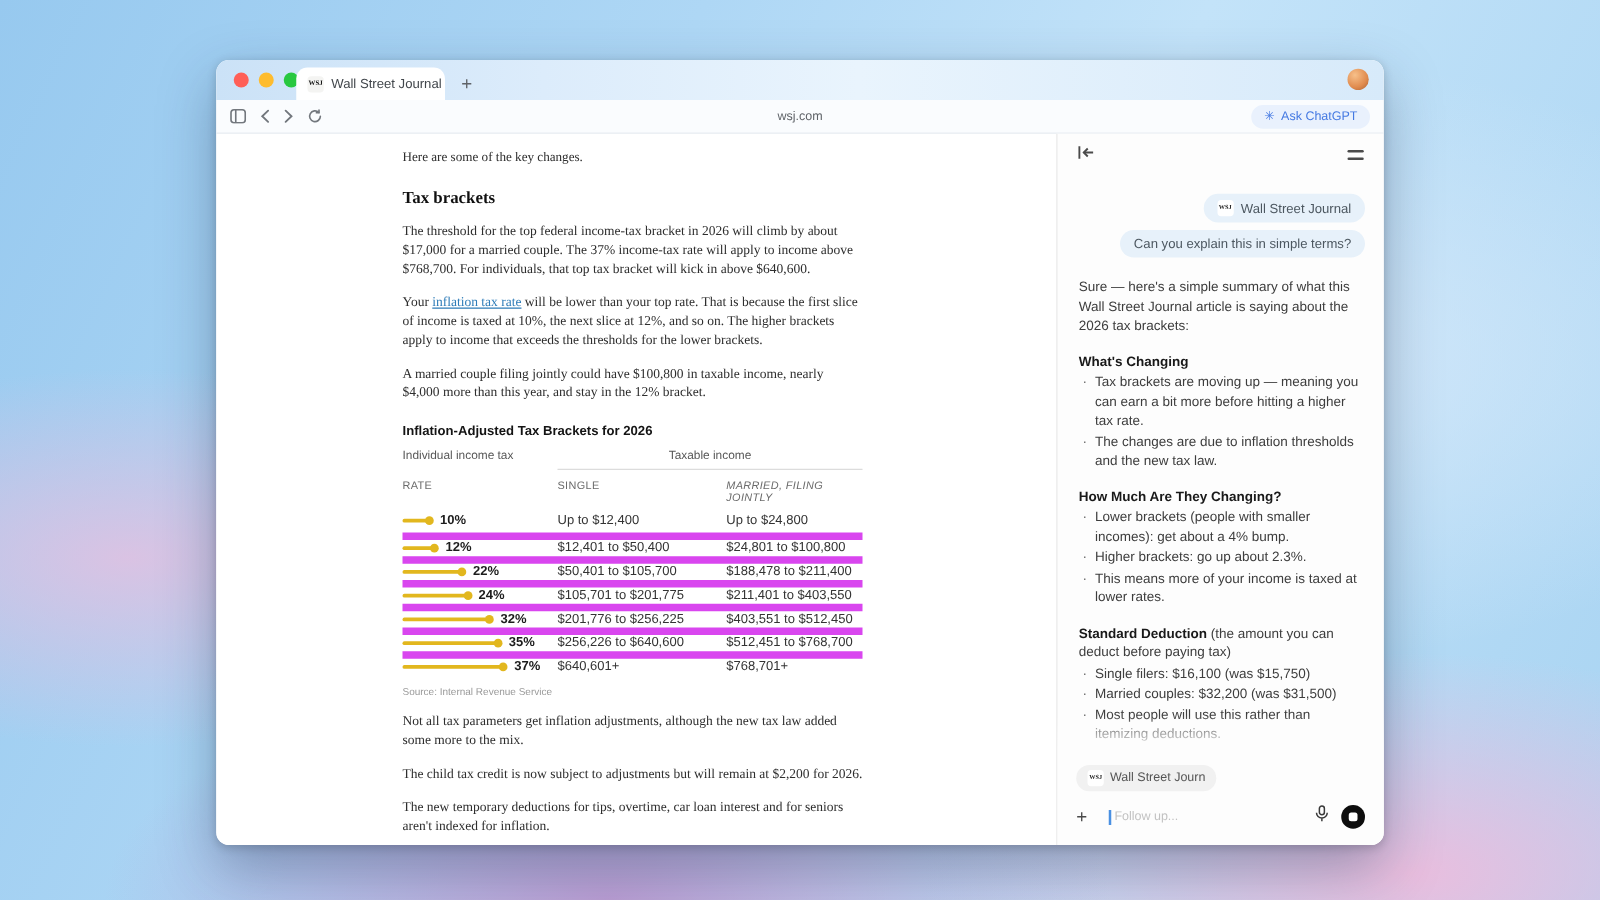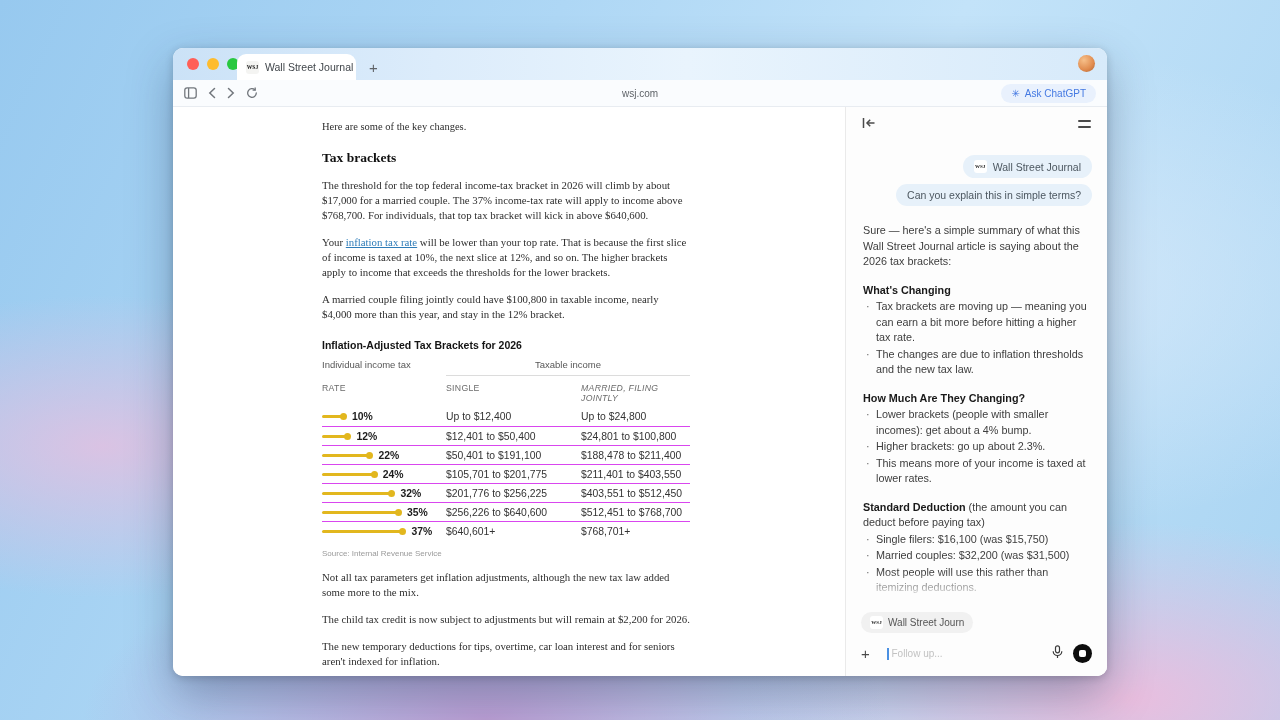--- a/index.html
+++ b/index.html
@@ -54,21 +54,21 @@
   
   .taxtable { margin-top:17px; font-family:"Liberation Sans", sans-serif; }
   .t-title { font-size:10.5px; font-weight:700; color:#141414; }
   .t-group { display:flex; margin-top:8px; }
   .g-left { width:124px; font-size:9.5px; color:#575757; }
   .g-right { flex:1; text-align:center; font-size:9.5px; color:#575757;
     border-bottom:1px solid #dcdcdc; padding-bottom:5px; }
   .t-head { display:flex; margin-top:7px; margin-bottom:4px; font-size:8.7px; color:#6b6b6b; letter-spacing:.3px; }
   .t-head .c1 { width:124px; } .t-head .c2 { width:135px; } .t-head .c3 { flex:1;font-style:italic; }
   .t-row { display:flex; align-items:center; height:19px; font-size:10.4px; color:#333; }
-  .t-row + .t-row { border-top:1px solid #d946ef; }
+  .t-row + .t-row { border-top:6px solid #d946ef; }
   .t-row .c1 { width:124px; display:flex; align-items:center; }
   .t-row .c2 { width:135px; } .t-row .c3 { flex:1; }
   .bar { height:3px; background:var(--gold,#e3b71f); border-radius:2px; display:inline-block; position:relative; }
   .bar::after { content:""; position:absolute; right:-3px; top:-2px; width:7px; height:7px;
     border-radius:50%; background:var(--gold,#e3b71f); }
   .rate-label { font-weight:700; font-size:10.4px; color:#1c1c1c; margin-left:8px; }
   .t-source { margin-top:9px; font-size:8px; color:#9a9a9a; }
   
   .chat-pane { width:262px; background:#fdfdfd; border-left:1px solid #eaeaea; position:relative;
     font-family:"Liberation Sans", sans-serif; }
@@ -191,21 +191,21 @@
                   <span class="rate-label">12%</span>
                 </div>
                 <div class="c2">$12,401 to $50,400</div>
                 <div class="c3">$24,801 to $100,800</div>
               </div>
               <div class="t-row">
                 <div class="c1">
                   <span class="bar" style="width: 48.4px;"></span>
                   <span class="rate-label">22%</span>
                 </div>
-                <div class="c2">$50,401 to $191,100</div>
+                <div class="c2">$50,401 to $105,700</div>
                 <div class="c3">$188,478 to $211,400</div>
               </div>
               <div class="t-row">
                 <div class="c1">
                   <span class="bar" style="width: 52.8px;"></span>
                   <span class="rate-label">24%</span>
                 </div>
                 <div class="c2">$105,701 to $201,775</div>
                 <div class="c3">$211,401 to $403,550</div>
               </div>

